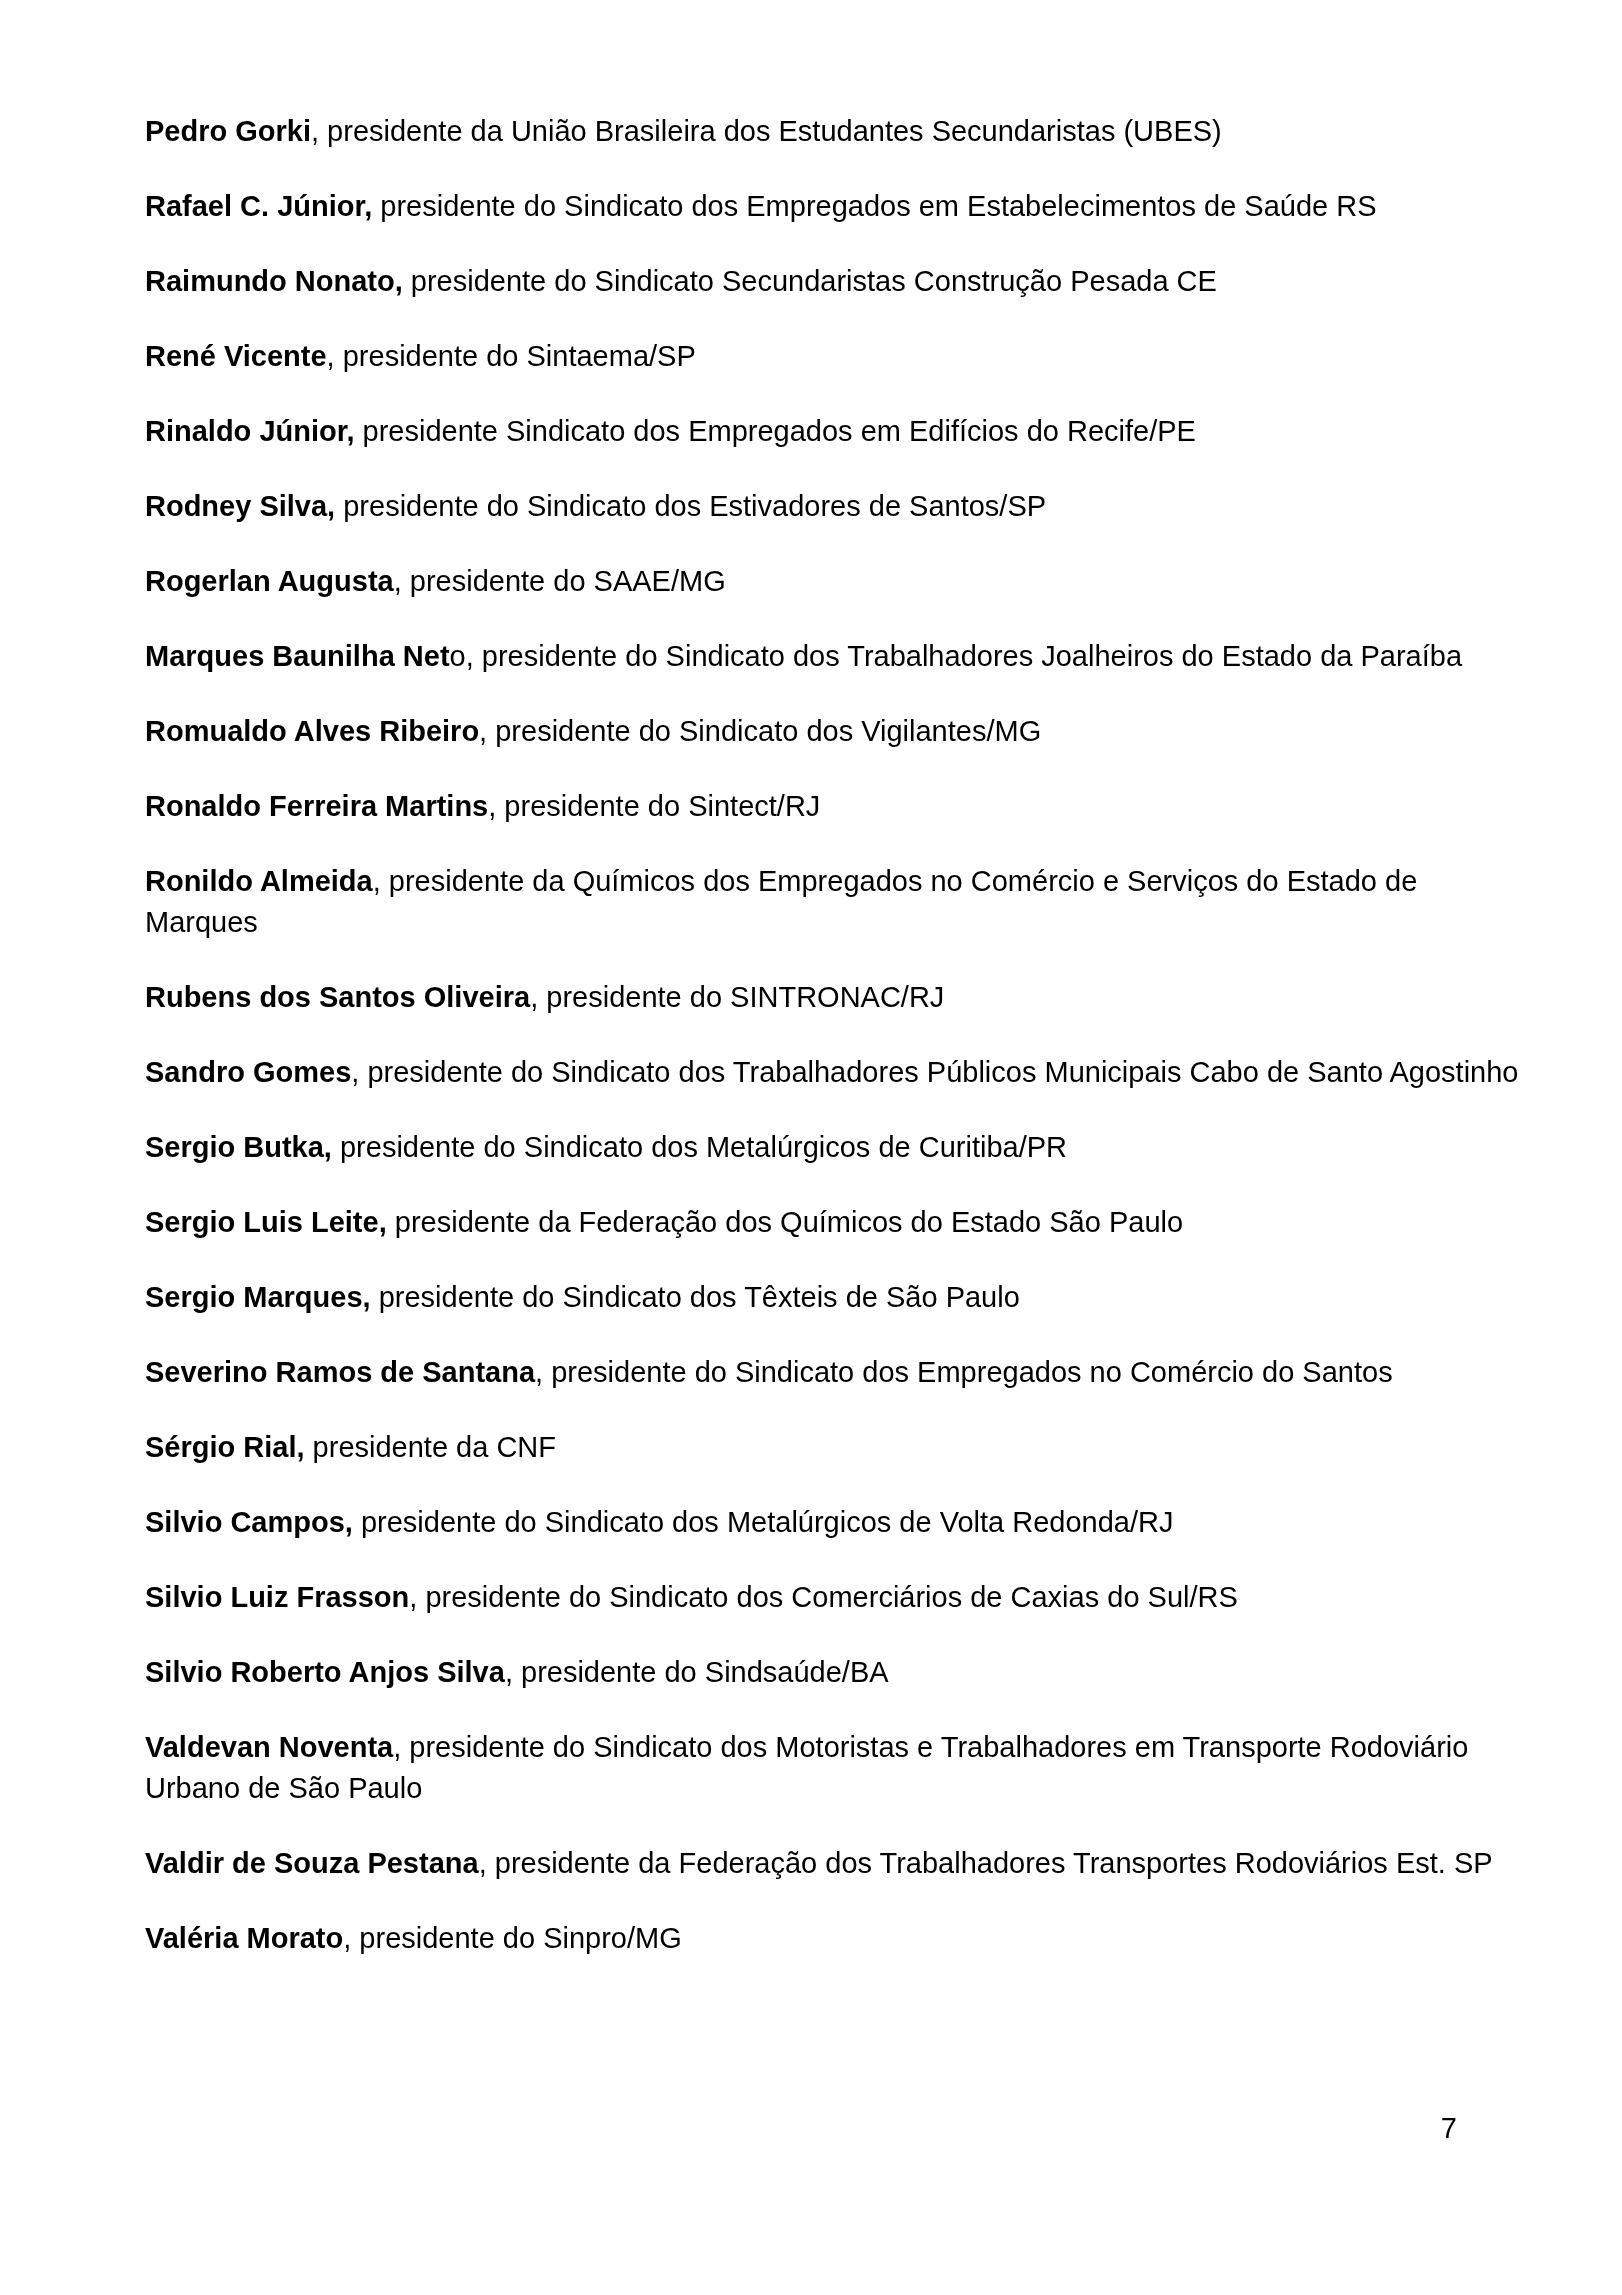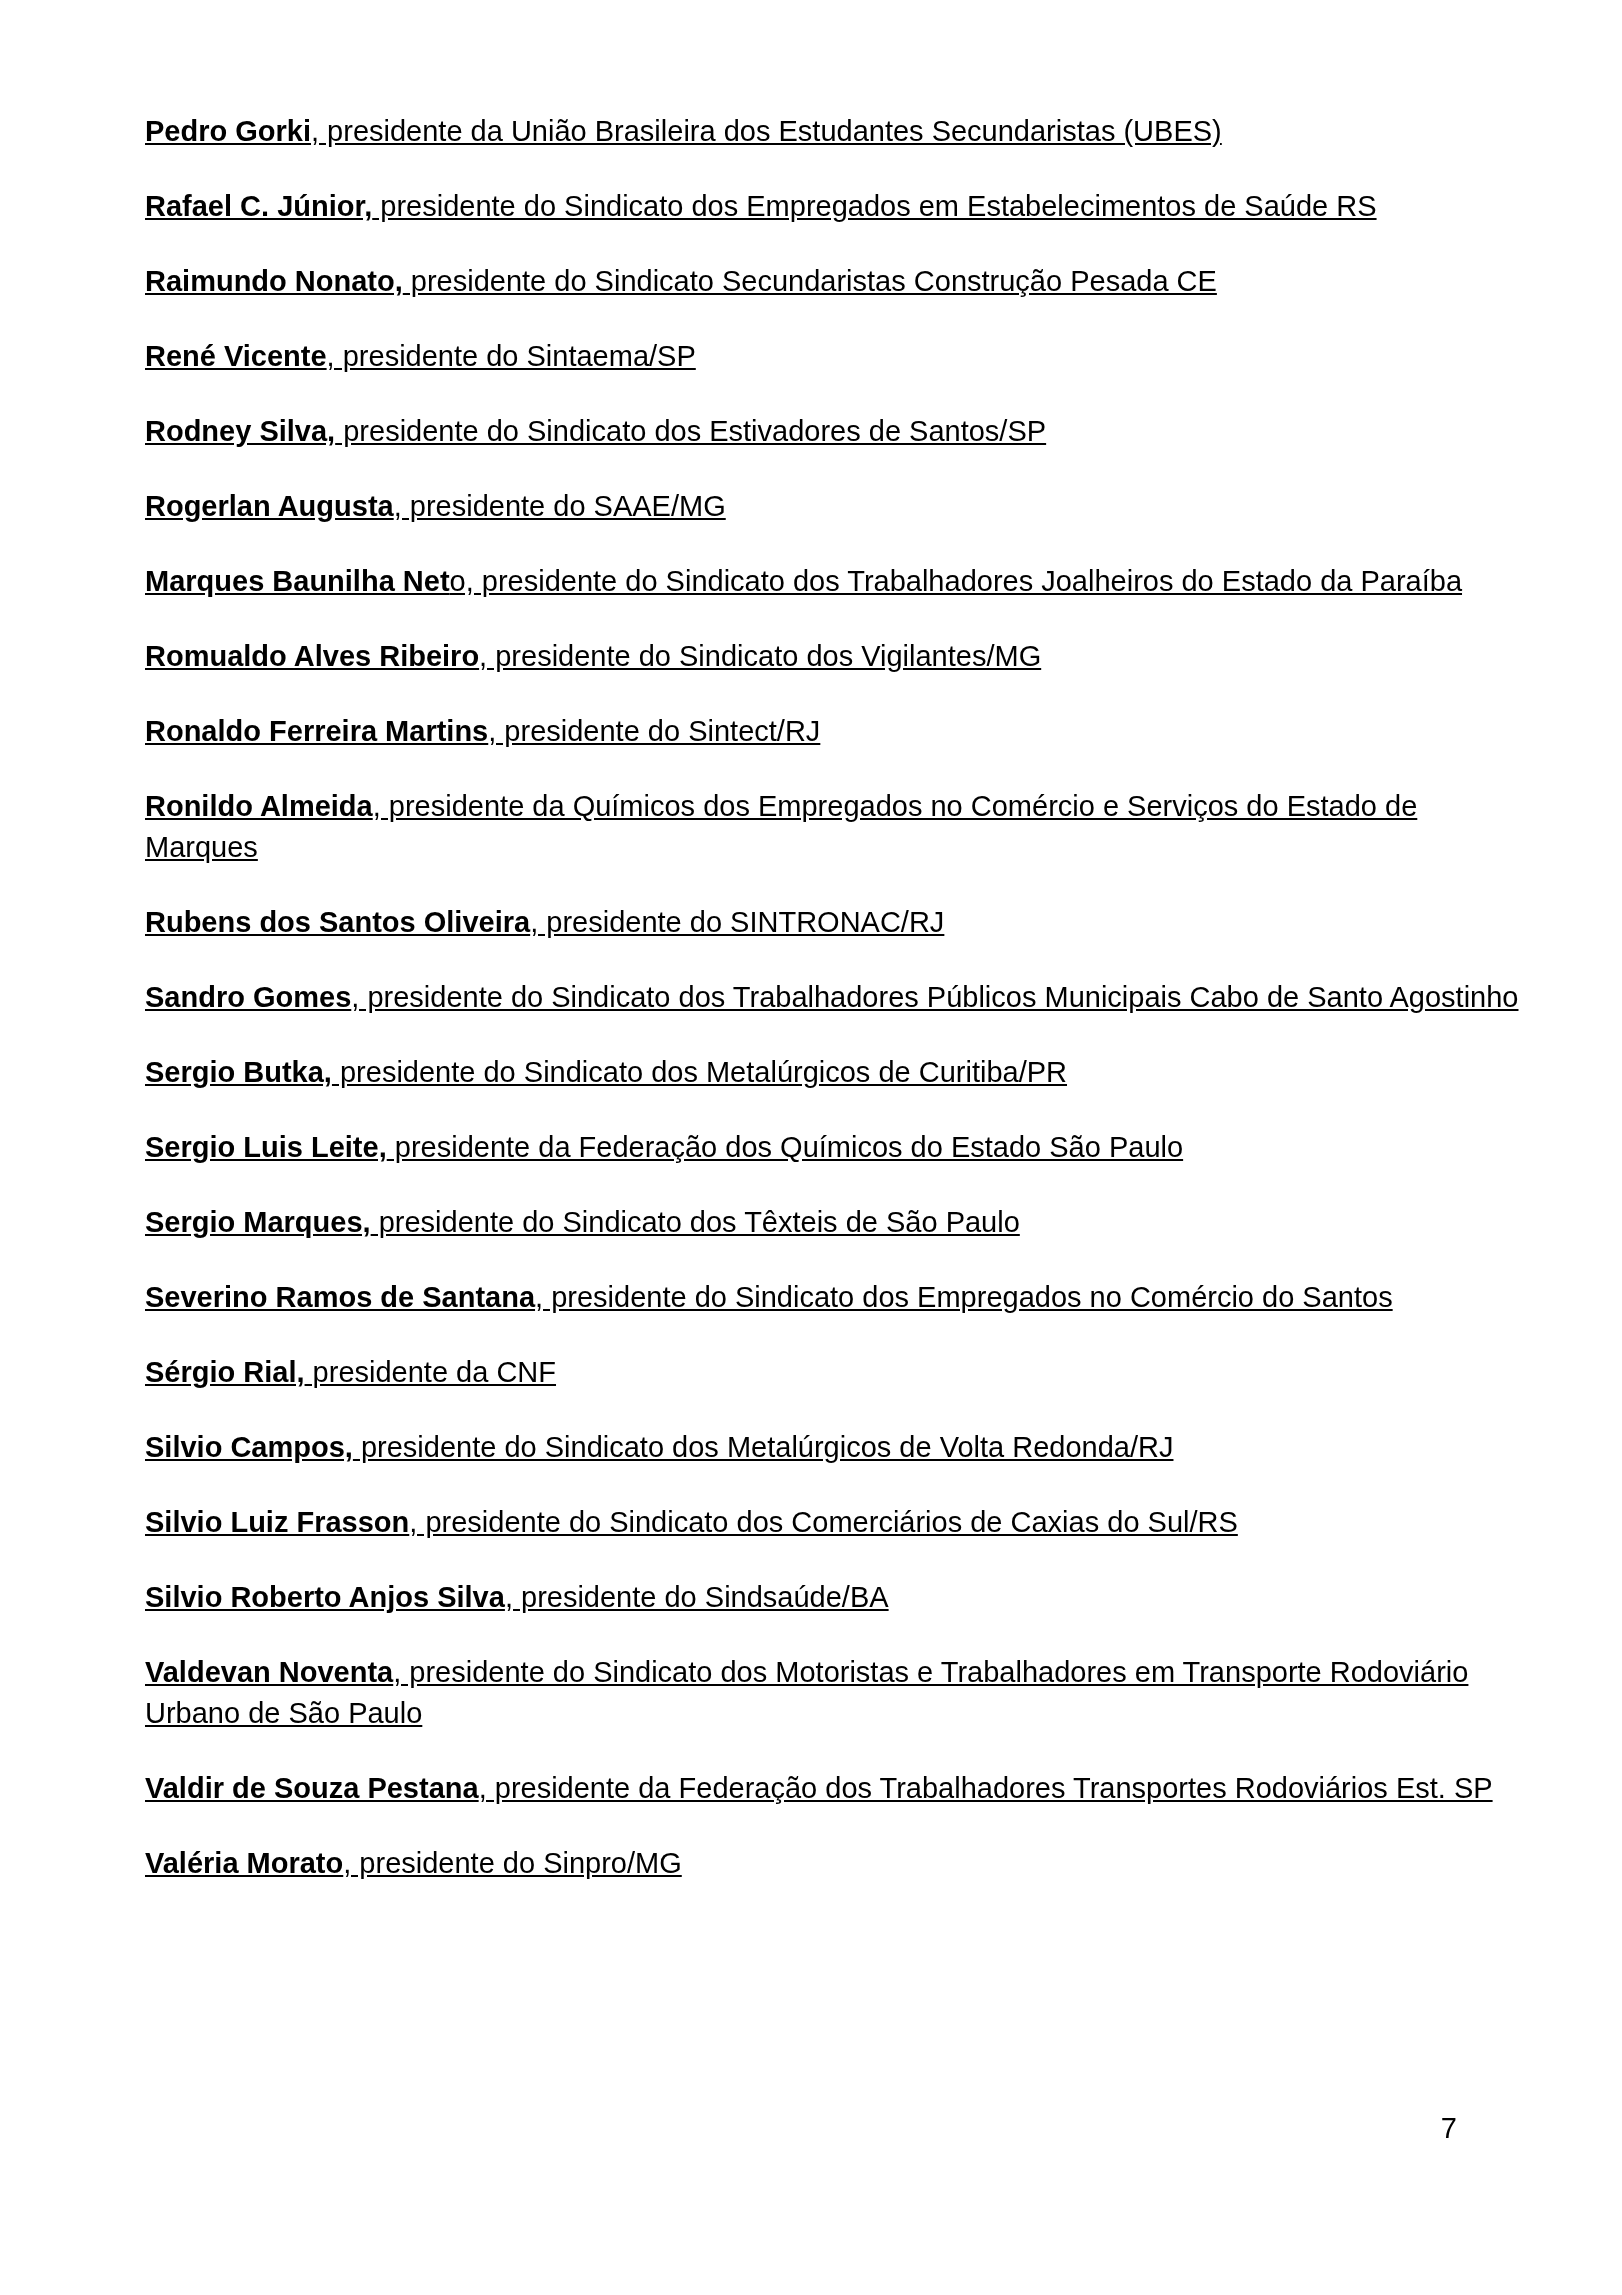--- a/index.html
+++ b/index.html
@@ -17,21 +17,21 @@
     box-sizing: border-box;
     padding: 111px 157px 0 145px;
     overflow: hidden;
   }
   .entry {
     margin: 0 0 34px 0;
     font-size: 29px;
     line-height: 41px;
     white-space: nowrap;
   }
-  .entry .line { display: block; text-decoration: underline; }
+  .entry .line { display: block; }
   .entry strong { font-weight: 700; }
   .page-number {
     position: absolute;
     top: 2108px;
     right: 166px;
     font-size: 29px;
     line-height: 41px;
   }
 </style>
 </head>
@@ -48,20 +48,23 @@
     </p>
 
   <p class="entry">
       <span class="line"><strong>Raimundo Nonato,</strong><span> presidente do Sindicato Secundaristas Construção Pesada CE</span></span>
     </p>
 
   <p class="entry">
       <span class="line"><strong>René Vicente</strong><span>, presidente do Sintaema/SP</span></span>
     </p>
 
+  <p class="entry">
+      <span class="line"><strong>Rinaldo Júnior,</strong><span> presidente Sindicato dos Empregados em Edifícios do Recife/PE</span></span>
+    </p>
 
   <p class="entry">
       <span class="line"><strong>Rodney Silva,</strong><span> presidente do Sindicato dos Estivadores de Santos/SP</span></span>
     </p>
 
   <p class="entry">
       <span class="line"><strong>Rogerlan Augusta</strong><span>, presidente do SAAE/MG</span></span>
     </p>
 
   <p class="entry">

